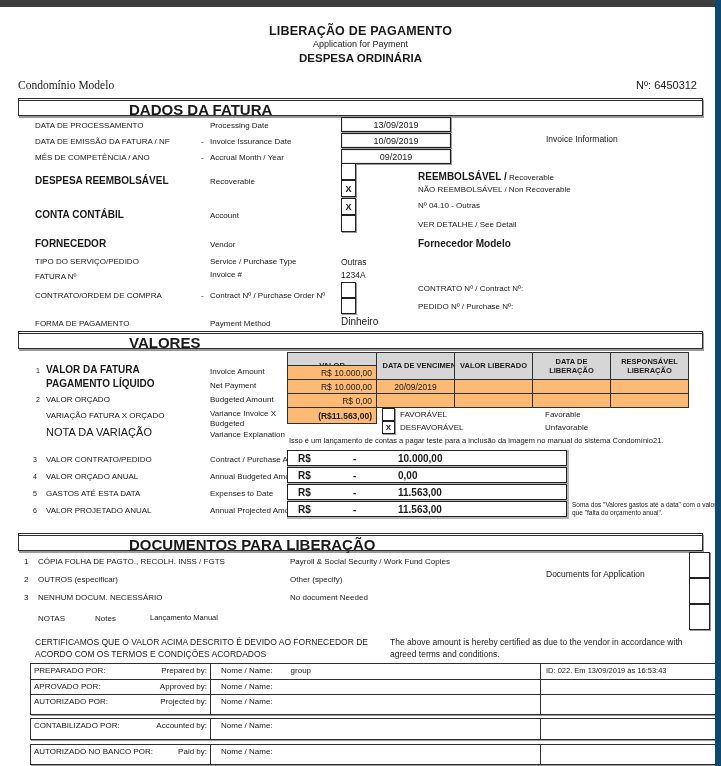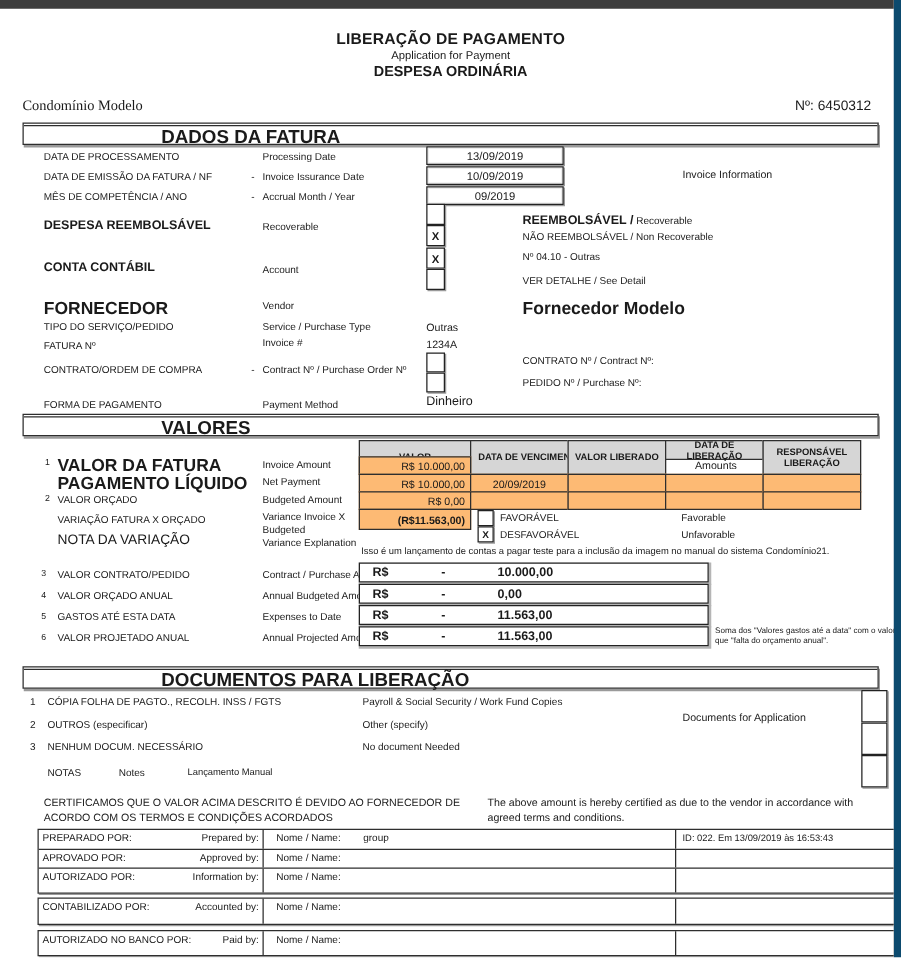--- a/index.html
+++ b/index.html
@@ -12,21 +12,21 @@
   .t-sub  { font-size:9px; }
   .t-main2{ font-size:11.5px; font-weight:bold; }
   .serif  { font-family:"Liberation Serif", serif; font-size:11.5px; }
   .docnum { font-size:11px; }
   .band { left:18px; width:685px; height:18px; border:1px solid #2e2e2e;
           box-shadow:inset 0 1px 0 #fff, inset 0 2px 0 #2e2e2e, 1px 2px 0 #9a9a9a; background:#fff; }
   .band .pt { position:absolute; left:110px; top:2px; font-size:15px; font-weight:bold; }
   .band .en { position:absolute; left:527px; top:4px; font-size:8.5px;margin-top:31px; }
   .lbl   { font-size:8px; letter-spacing:0; white-space:nowrap; }
   .lblB  { font-size:10px; font-weight:bold; white-space:nowrap; }
-  .lblB2 { font-size:14px; font-weight:bold; white-space:nowrap; }
+  .lblB2 { font-size:10px; font-weight:bold; white-space:nowrap; }
   .en8   { font-size:8px; color:#222; white-space:nowrap; }
   .val8  { font-size:8.5px; white-space:nowrap; }
   .vbox { width:110px; height:15px; border:1px solid #222; box-shadow:1px 1px 0 #9a9a9a, inset 0 0 0 1px #e8e8e8;
           display:flex; align-items:center; justify-content:center; font-size:9px; background:#fff; }
   .cb   { width:15px; height:17px; border:1px solid #222; box-shadow:1px 1px 0 #9a9a9a; background:#fff;
           display:flex; align-items:center; justify-content:center; font-size:9px; font-weight:bold; }
   .cbs  { width:13px; height:13px; border:1px solid #222; background:#fff; box-shadow:1px 1px 0 #9a9a9a;
           display:flex; align-items:center; justify-content:center; font-size:8px; font-weight:bold; }
   
   .th { background:#d6d6d6; border:1px solid #2e2e2e; display:flex; align-items:center; justify-content:center;
@@ -125,21 +125,21 @@
 
   <div class="abs band" style="top:331px">
     <span class="pt">VALORES</span>
     <span class="en" style="left:537px">Amounts</span>
   </div>
 
   <div class="abs" style="left:287px; top:352px; width:403px; height:76px">
     <div class="abs th" style="left:0; top:0; width:90px; height:28px">VALOR</div>
     <div class="abs th" style="left:89px; top:0; width:97px; height:28px">DATA DE VENCIMENTO</div>
     <div class="abs th" style="left:167px; top:0; width:79px; height:28px">VALOR LIBERADO</div>
-    <div class="abs th" style="left:245px; top:0; width:79px; height:16px">DATA DE LIBERAÇÃO</div>
+    <div class="abs th" style="left:245px; top:0; width:79px; height:28px">DATA DE LIBERAÇÃO</div>
     <div class="abs th" style="left:323px; top:0; width:79px; height:28px">RESPONSÁVEL LIBERAÇÃO</div>
 
     <div class="abs td right" style="left:0; top:13px; width:90px; height:15px">R$ 10.000,00</div>
     <div class="abs td right" style="left:0; top:27px; width:90px; height:15px">R$ 10.000,00</div>
     <div class="abs td right" style="left:0; top:41px; width:90px; height:15px">R$ 0,00</div>
     <div class="abs td right" style="left:0; top:55px; width:90px; height:17px; font-weight:bold">(R$11.563,00)</div>
 
     <div class="abs td center" style="left:89px; top:27px; width:79px; height:15px">20/09/2019</div>
     <div class="abs td" style="left:89px; top:41px; width:79px; height:15px"></div>
     <div class="abs td" style="left:167px; top:27px; width:79px; height:15px"></div>
@@ -259,21 +259,21 @@
       </div>
       <div class="c2">
         <span>Nome / Name:</span>
         <span class="nm"></span>
       </div>
       <div class="c3"></div>
     </div>
     <div class="sigrow" style="height:20px">
       <div class="c1">
         <span>AUTORIZADO POR:</span>
-        <span>Information by:</span>
+        <span>Projected by:</span>
       </div>
       <div class="c2">
         <span>Nome / Name:</span>
         <span class="nm"></span>
       </div>
       <div class="c3"></div>
     </div>
   </div>
 
   <div class="abs sigblock" style="top:718px">

